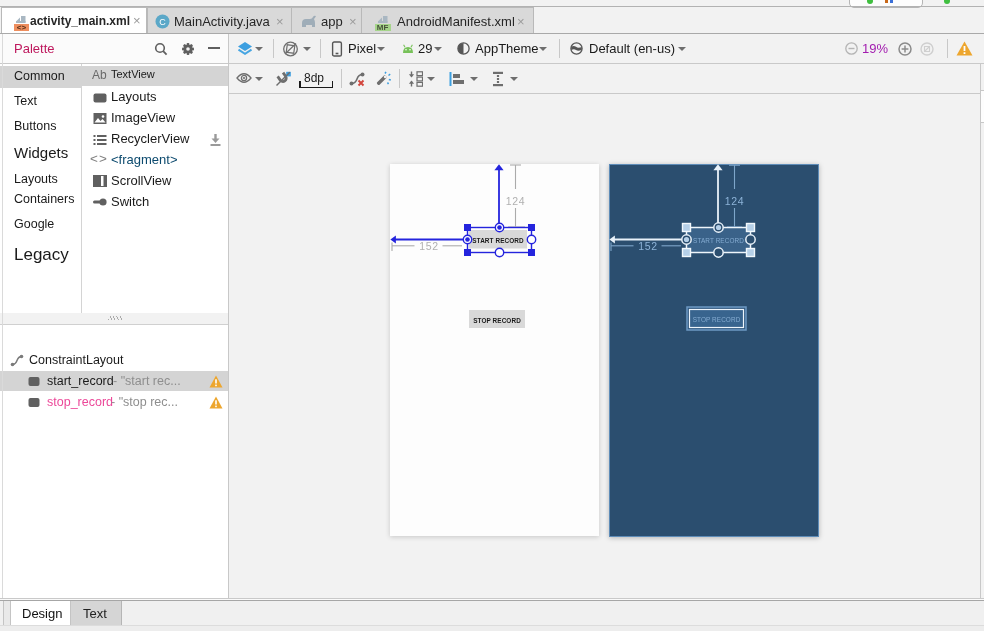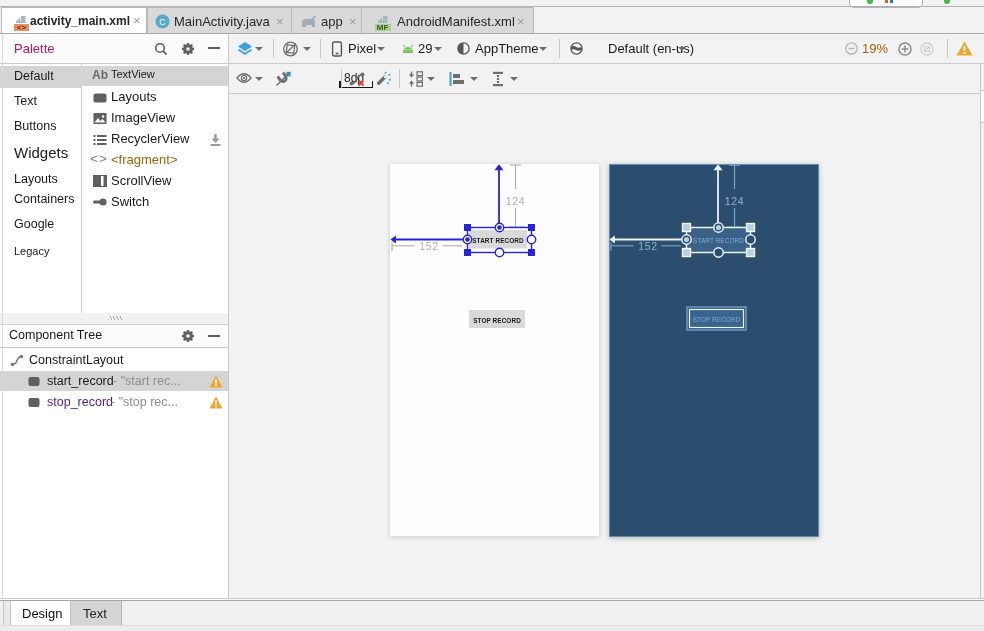--- a/index.html
+++ b/index.html
@@ -125,28 +125,28 @@
       <path d="M6.5 1 A5.5 5.5 0 0 0 6.5 12 Z" fill="#565656"></path>
     </svg>
     <div class="abs" style="left:475px;top:7px;font-size:13px;color:#1a1a1a;">AppTheme</div>
     <span class="ddarr abs" style="left:539px;top:13px;"></span>
     <div class="sep" style="left:559px;top:5px;height:19px;"></div>
 
     <svg class="abs" style="left:570px;top:8px;" width="13" height="13" viewBox="0 0 13 13">
       <circle cx="6.5" cy="6.5" r="5.6" fill="none" stroke="#565656" stroke-width="1.3"></circle>
       <path d="M1.2 4.6 Q4 3.2 6 4.8 Q8 6.4 11.8 5 L11.8 8 Q8 9.6 6 8 Q4 6.4 1.2 8 Z" fill="#565656"></path>
     </svg>
-    <div class="abs" style="left:589px;top:7px;font-size:13px;color:#1a1a1a;margin-left:19px;">Default (en-us)</div>
+    <div class="abs" style="left:589px;top:7px;font-size:13px;color:#1a1a1a;">Default (en-us)</div>
     <span class="ddarr abs" style="left:678px;top:13px;"></span>
 
     <svg class="abs" style="left:845px;top:8px;" width="13" height="13" viewBox="0 0 13 13">
       <circle cx="6.5" cy="6.5" r="5.7" fill="none" stroke="#b4b4b4" stroke-width="1.3"></circle>
       <line x1="3.5" y1="6.5" x2="9.5" y2="6.5" stroke="#b4b4b4" stroke-width="1.4"></line>
     </svg>
-    <div class="abs" style="left:862px;top:7px;font-size:13px;color:#a16207;">19%</div>
+    <div class="abs" style="left:862px;top:7px;font-size:13px;color:#a21caf;">19%</div>
     <svg class="abs" style="left:898px;top:8px;" width="14" height="14" viewBox="0 0 14 14">
       <circle cx="7" cy="7" r="6" fill="none" stroke="#8b8b8b" stroke-width="1.5"></circle>
       <line x1="3.6" y1="7" x2="10.4" y2="7" stroke="#8b8b8b" stroke-width="1.5"></line>
       <line x1="7" y1="3.6" x2="7" y2="10.4" stroke="#8b8b8b" stroke-width="1.5"></line>
     </svg>
     <svg class="abs" style="left:920px;top:8px;" width="14" height="14" viewBox="0 0 14 14">
       <circle cx="7" cy="7" r="6" fill="none" stroke="#cfcfcf" stroke-width="1.4"></circle>
       <path d="M4.5 4.5 h5 v5 h-5 Z M4.5 9.5 L9.5 4.5" fill="none" stroke="#cfcfcf" stroke-width="1.1"></path>
     </svg>
     <div class="sep" style="left:947px;top:5px;height:19px;"></div>
@@ -155,31 +155,31 @@
       <rect x="7.6" y="5" width="1.8" height="5" fill="#ffffff"></rect>
       <rect x="7.6" y="11.2" width="1.8" height="1.8" fill="#ffffff"></rect>
     </svg>
   </div>
 
   <div class="abs" style="left:2px;top:34px;width:1px;height:564px;background:#dadada;z-index:5;"></div>
   <div class="abs" style="left:0;top:64px;width:228px;height:534px;background:#ffffff;">
 
     <div class="abs" style="left:0;top:0;width:81px;height:249px;border-right:1px solid #d4d4d4;"></div>
     <div class="abs" style="left:0;top:2px;width:81px;height:22px;background:#d4d4d4;"></div>
-    <div class="abs" style="left:14px;top:5px;font-size:12.5px;color:#1a1a1a;">Default</div>
+    <div class="abs" style="left:14px;top:5px;font-size:12.5px;color:#1a1a1a;">Common</div>
     <div class="abs" style="left:14px;top:30px;font-size:12.5px;color:#1a1a1a;">Text</div>
     <div class="abs" style="left:14px;top:55px;font-size:12.5px;color:#1a1a1a;">Buttons</div>
     <div class="abs" style="left:14px;top:80px;font-size:15px;color:#1a1a1a;">Widgets</div>
     <div class="abs" style="left:14px;top:108px;font-size:12.5px;color:#1a1a1a;">Layouts</div>
     <div class="abs" style="left:14px;top:128px;font-size:12.5px;color:#1a1a1a;">Containers</div>
     <div class="abs" style="left:14px;top:153px;font-size:12.5px;color:#1a1a1a;">Google</div>
-    <div class="abs" style="left:14px;top:181px;font-size:11px;color:#1a1a1a;">Legacy</div>
+    <div class="abs" style="left:14px;top:181px;font-size:17px;color:#1a1a1a;">Legacy</div>
 
     <div class="abs" style="left:82px;top:2px;width:146px;height:20px;background:#d4d4d4;"></div>
-    <div class="abs" style="left:92px;top:4px;font-size:12px;font-weight:700;color:#6a6a6a;">Ab</div>
+    <div class="abs" style="left:92px;top:4px;font-size:12px;font-weight:400;color:#6a6a6a;">Ab</div>
     <div class="abs" style="left:111px;top:4px;font-size:11px;color:#1a1a1a;">TextView</div>
 
     <svg class="abs" style="left:93px;top:28px;" width="14" height="12" viewBox="0 0 14 12">
         <rect x="0.5" y="1.5" width="13" height="9" rx="2" fill="#606060"></rect>
       </svg>
     <div class="abs" style="left:111px;top:25px;font-size:13px;color:#1a1a1a;">Layouts</div>
 
     <svg class="abs" style="left:93px;top:48px;" width="14" height="13" viewBox="0 0 14 13">
       <rect x="0.5" y="1" width="13" height="11" fill="#606060"></rect>
       <path d="M1.5 10.5 L5 6 L7.5 9 L9.5 7 L12.5 10.5 Z" fill="#ffffff"></path>
@@ -198,53 +198,39 @@
       </g>
     </svg>
     <div class="abs" style="left:111px;top:67px;font-size:13px;color:#1a1a1a;">RecyclerView</div>
     <svg class="abs" style="left:209px;top:69px;" width="13" height="14" viewBox="0 0 13 14">
       <rect x="5.3" y="1" width="2.4" height="5" fill="#9a9a9a"></rect>
       <path d="M2.5 5.5 L6.5 10 L10.5 5.5 Z" fill="#9a9a9a"></path>
       <rect x="1.5" y="11" width="10" height="2" fill="#9a9a9a"></rect>
     </svg>
 
     <div class="abs" style="left:90px;top:87px;font-size:13.5px;color:#808080;letter-spacing:1px;">&lt;&gt;</div>
-    <div class="abs" style="left:111px;top:88px;font-size:13px;color:#a16207;">&lt;fragment&gt;</div>
+    <div class="abs" style="left:111px;top:88px;font-size:13px;color:#0c4a6e;">&lt;fragment&gt;</div>
 
     <svg class="abs" style="left:93px;top:111px;" width="14" height="12" viewBox="0 0 14 12">
       <rect x="0.5" y="0.5" width="13" height="11" fill="none" stroke="#606060" stroke-width="1"></rect>
       <rect x="1" y="1" width="7" height="10" fill="#606060"></rect>
       <rect x="10.5" y="1" width="2.5" height="10" fill="#606060"></rect>
     </svg>
     <div class="abs" style="left:111px;top:109px;font-size:13px;color:#1a1a1a;">ScrollView</div>
 
     <svg class="abs" style="left:92px;top:133px;" width="16" height="10" viewBox="0 0 16 10">
       <rect x="1" y="3.5" width="8" height="3" rx="1.5" fill="#606060"></rect>
       <circle cx="11" cy="5" r="3.6" fill="#606060"></circle>
     </svg>
     <div class="abs" style="left:111px;top:130px;font-size:13px;color:#1a1a1a;">Switch</div>
 
     <div class="abs" style="left:0;top:249px;width:228px;height:11px;background:#f2f2f2;border-bottom:1px solid #d0d0d0;">
       <div class="abs" style="left:108px;top:3px;width:15px;height:4px;background-image:repeating-linear-gradient(65deg,#ababab 0 0.9px,transparent 0.9px 3px);"></div>
     </div>
 
-    <div class="abs" style="left:0;top:261px;width:228px;height:22px;background:#fbfbfb;border-bottom:1px solid #c6c6c6;">
-      <div class="abs" style="left:9px;top:3px;font-size:12.5px;color:#1a1a1a;">Component Tree</div>
-      <svg class="abs" style="left:181px;top:4px;" width="14" height="14" viewBox="0 0 14 14">
-        <g fill="#5f5f5f">
-          <circle cx="7" cy="7" r="4.3"></circle>
-          <rect x="5.6" y="1" width="2.8" height="12" rx="1"></rect>
-          <rect x="1" y="5.6" width="12" height="2.8" rx="1"></rect>
-          <rect x="5.6" y="1" width="2.8" height="12" rx="1" transform="rotate(45 7 7)"></rect>
-          <rect x="5.6" y="1" width="2.8" height="12" rx="1" transform="rotate(-45 7 7)"></rect>
-        </g>
-        <circle cx="7" cy="7" r="1.8" fill="#f2f2f2"></circle>
-      </svg>
-      <div class="abs" style="left:208px;top:10px;width:12px;height:2px;background:#5f5f5f;"></div>
-    </div>
 
     <div class="abs" style="left:0;top:285px;width:228px;height:251px;background:#ffffff;">
       <svg class="abs" style="left:10px;top:5px;" width="14" height="13" viewBox="0 0 14 13">
         <path d="M2.5 10.5 Q5.5 10.5 7 6.5 Q8.5 2.5 11.5 2.5" fill="none" stroke="#7a7a7a" stroke-width="1.5"></path>
         <circle cx="2.5" cy="10.5" r="1.8" fill="#7a7a7a"></circle>
         <circle cx="11.5" cy="2.5" r="1.8" fill="#7a7a7a"></circle>
       </svg>
       <div class="abs" style="left:29px;top:4px;font-size:12.5px;color:#1a1a1a;">ConstraintLayout</div>
 
       <div class="abs" style="left:0;top:22px;width:228px;height:20px;background:#d4d4d4;"></div>
@@ -255,21 +241,21 @@
       <div class="abs" style="left:113px;top:25px;font-size:12.5px;color:#8e8e8e;">- "start rec...</div>
       <svg class="abs" style="left:209px;top:26px;" width="14" height="13" viewBox="0 0 14 13">
         <path d="M7 0.5 L13.5 12.5 L0.5 12.5 Z" fill="#eda62e"></path>
         <rect x="6.2" y="4.3" width="1.6" height="4.2" fill="#ffffff"></rect>
         <rect x="6.2" y="9.6" width="1.6" height="1.6" fill="#ffffff"></rect>
       </svg>
 
       <svg class="abs" style="left:28px;top:48px;" width="12" height="11" viewBox="0 0 12 11">
           <rect x="0.5" y="1" width="11" height="9" rx="2" fill="#606060"></rect>
         </svg>
-      <div class="abs" style="left:47px;top:46px;font-size:12.5px;color:#4c1d95;">stop_record</div>
+      <div class="abs" style="left:47px;top:46px;font-size:12.5px;color:#ec4899;">stop_record</div>
       <div class="abs" style="left:111px;top:46px;font-size:12.5px;color:#8e8e8e;">- "stop rec...</div>
       <svg class="abs" style="left:209px;top:47px;" width="14" height="13" viewBox="0 0 14 13">
         <path d="M7 0.5 L13.5 12.5 L0.5 12.5 Z" fill="#eda62e"></path>
         <rect x="6.2" y="4.3" width="1.6" height="4.2" fill="#ffffff"></rect>
         <rect x="6.2" y="9.6" width="1.6" height="1.6" fill="#ffffff"></rect>
       </svg>
     </div>
   </div>
 
   <div class="abs" style="left:228px;top:34px;width:1px;height:564px;background:#c8c8c8;"></div>
@@ -284,21 +270,21 @@
     <span class="ddarr abs" style="left:26px;top:13px;"></span>
 
     <svg class="abs" style="left:46px;top:7px;" width="17" height="16" viewBox="0 0 17 16">
       <g transform="rotate(-35 8.5 8)">
         <path d="M3.8 2.5 L3.8 7 A4.7 4.7 0 0 0 13.2 7 L13.2 2.5 L10.4 2.5 L10.4 7 A1.9 1.9 0 0 1 6.6 7 L6.6 2.5 Z" fill="#6e6e6e"></path>
       </g>
       <rect x="11.2" y="0.8" width="4.6" height="4.6" fill="#3d9fe0"></rect>
       <line x1="1.5" y1="14.6" x2="14.8" y2="1.2" stroke="#6e6e6e" stroke-width="1.4"></line>
     </svg>
 
-    <div class="abs" style="left:70px;top:6px;width:34px;height:17px;border-bottom:1.5px solid #1a1a1a;margin-left:40px;">
+    <div class="abs" style="left:70px;top:6px;width:34px;height:17px;border-bottom:1.5px solid #1a1a1a;">
       <div class="abs" style="left:0;top:11px;width:1.5px;height:6px;background:#1a1a1a;"></div>
       <div class="abs" style="right:0;top:11px;width:1.5px;height:6px;background:#1a1a1a;"></div>
       <div class="abs" style="left:5px;top:1px;font-size:12px;color:#1a1a1a;">8dp</div>
     </div>
     <div class="sep" style="left:112px;top:5px;height:19px;"></div>
 
     <svg class="abs" style="left:120px;top:7px;" width="17" height="16" viewBox="0 0 17 16">
       <path d="M2.5 12.5 Q6.5 12.5 8 8 Q9.5 3.5 13.5 3.5" fill="none" stroke="#6e6e6e" stroke-width="1.6"></path>
       <circle cx="2.5" cy="12.5" r="2" fill="#6e6e6e"></circle>
       <circle cx="13.5" cy="3.5" r="2" fill="#6e6e6e"></circle>

